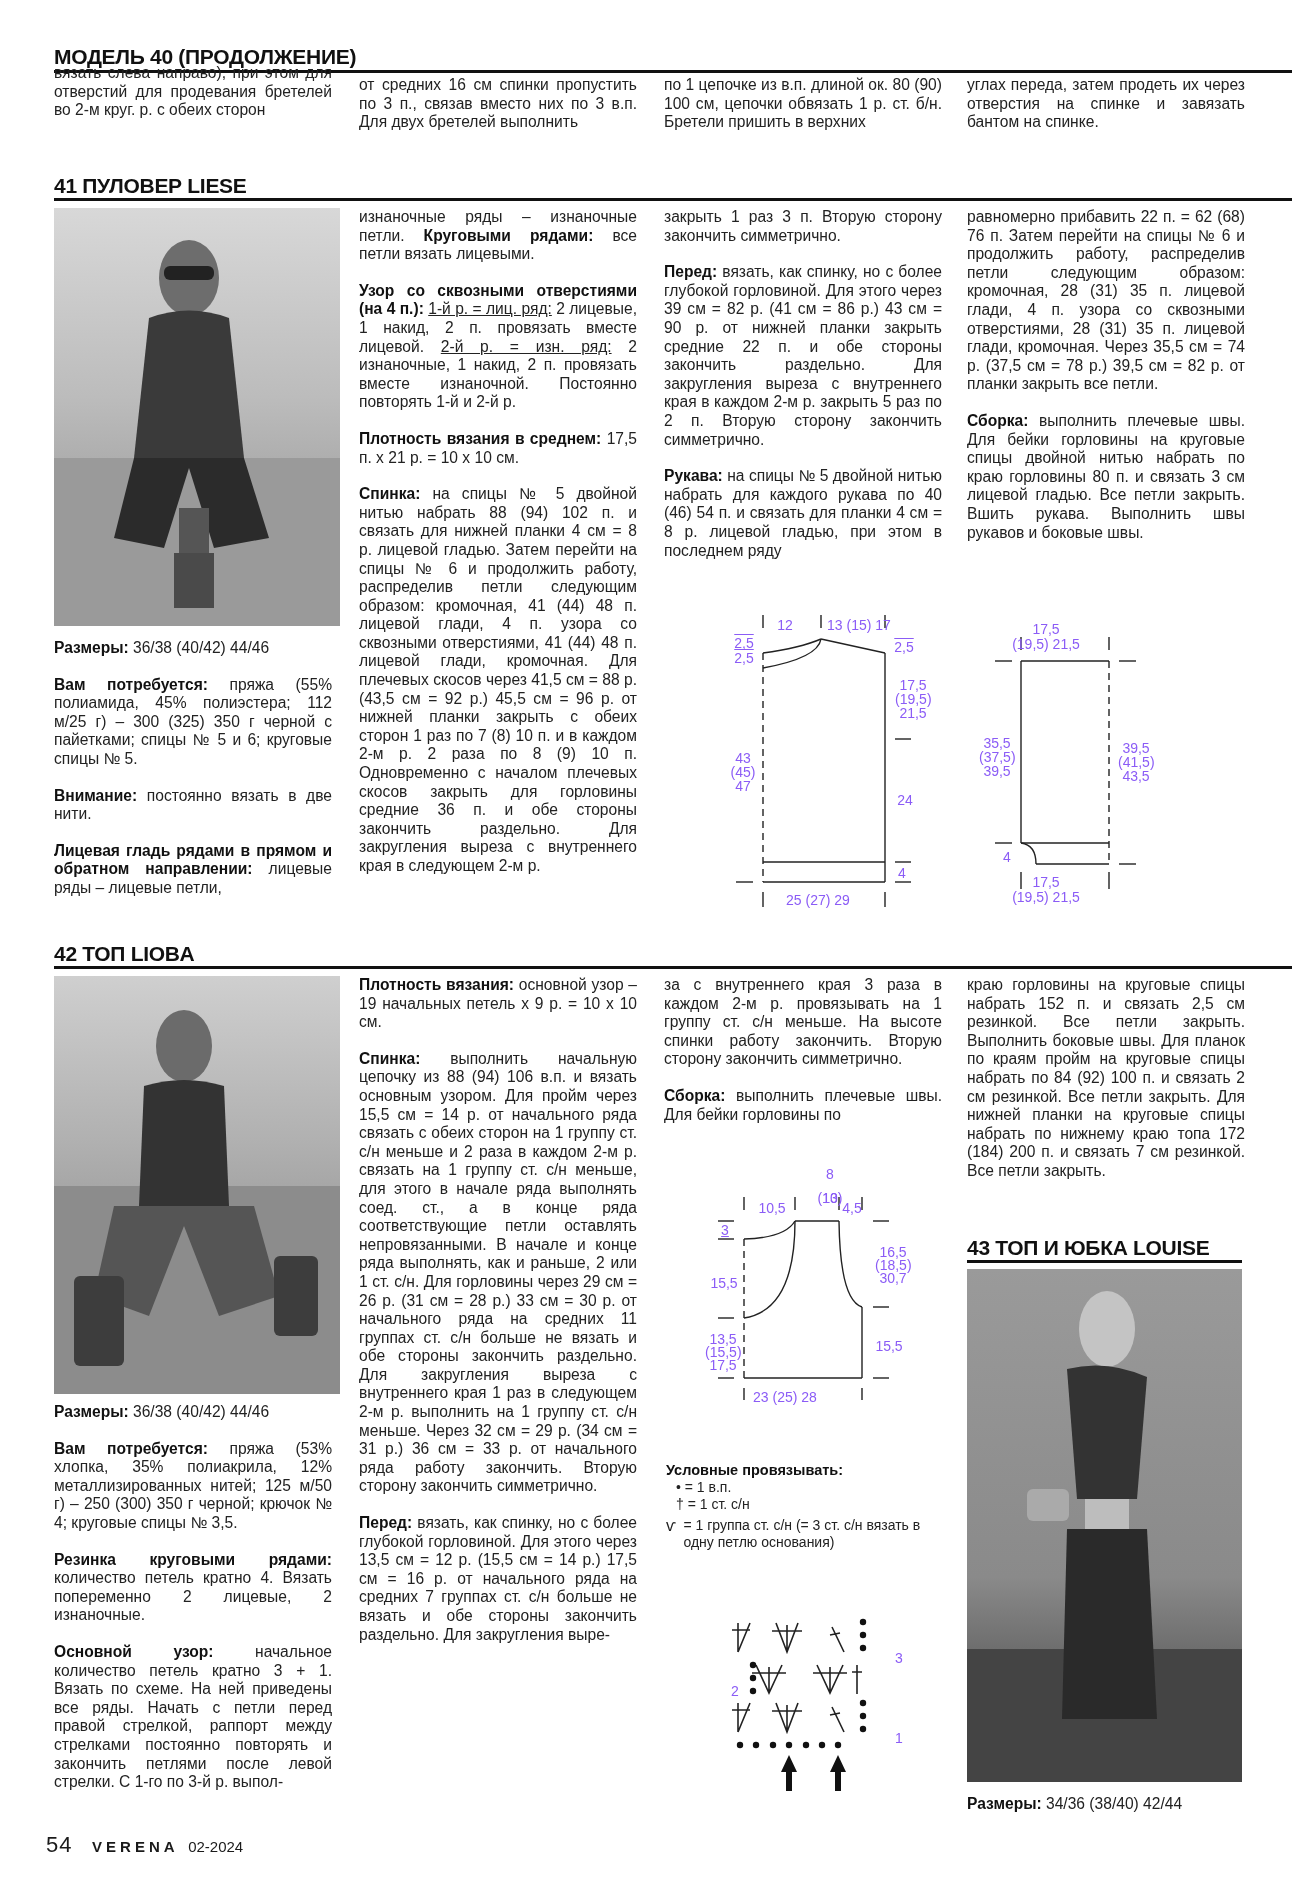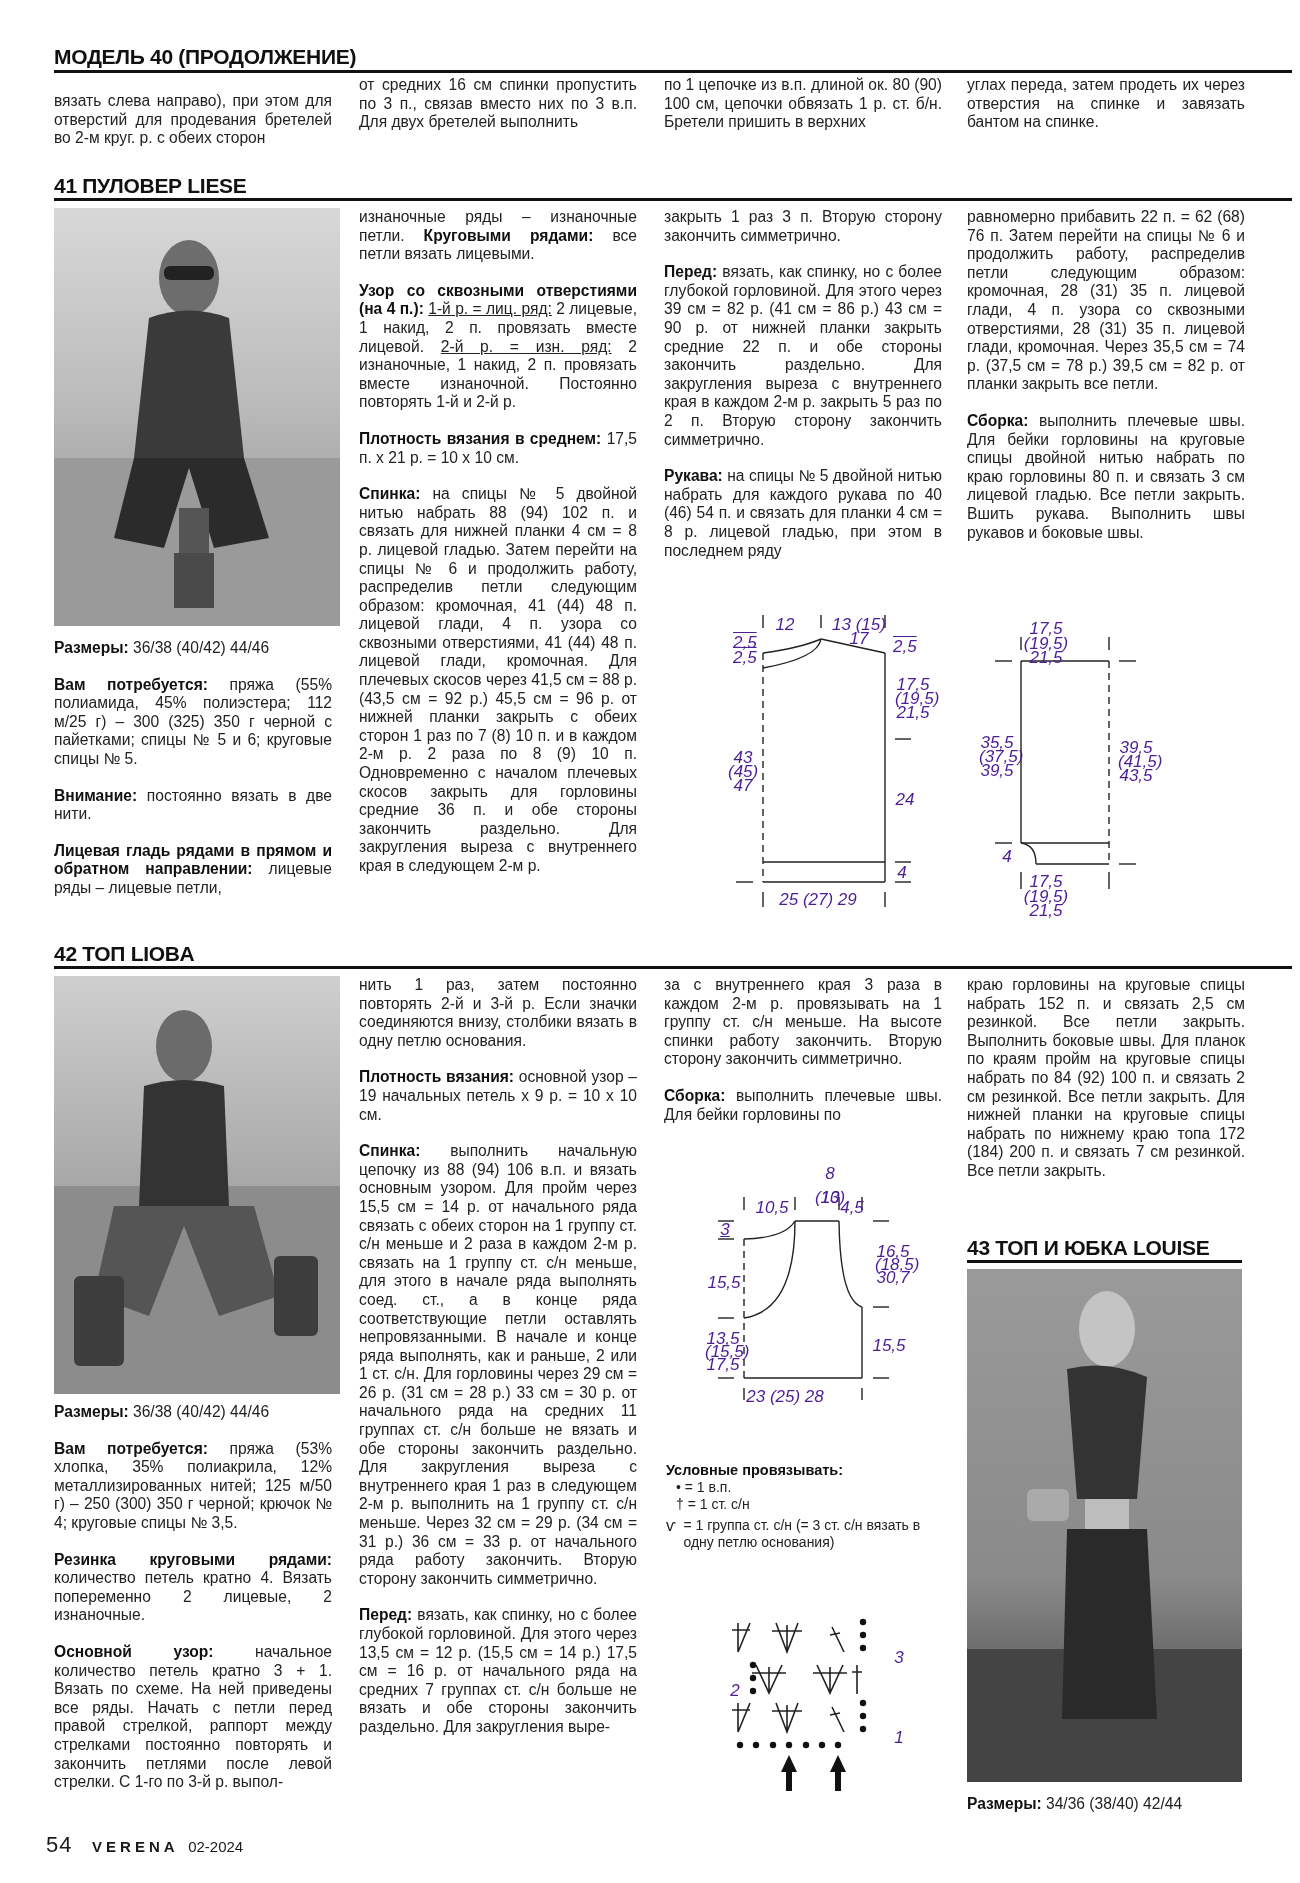--- a/index.html
+++ b/index.html
@@ -7,33 +7,33 @@
   .abs { position: absolute; }
   .h-title { font-family: "Liberation Sans", sans-serif; font-weight: bold; font-size: 21px; letter-spacing: -0.3px; color: #111; line-height: 24px; text-transform: uppercase; }
   .rule { position: absolute; height: 3px; background: #111; }
   .col { position: absolute; width: 278px; font-size: 15.6px; line-height: 18.6px; text-align: justify; hyphens: manual; color: #222; }
   .col p { margin-bottom: 18px; }
   .col p:last-child { margin-bottom: 0; }
   .b { font-weight: bold; color: #111; }
   .u { text-decoration: underline; }
   .photo { position: absolute; overflow: hidden; }
   .photo svg { display: block; width: 100%; height: 100%; }
-  .dim { position: absolute; font-size: 17px; line-height: 14px; color: #4c1d95; text-align: center; font-family: "Liberation Sans", sans-serif; font-style: italic; }
+  .dim { position: absolute; font-size: 14px; line-height: 14px; color: #8b5cf6; text-align: center; font-family: "Liberation Sans", sans-serif; }
   .legend { position: absolute; font-size: 14px; line-height: 17px; color: #222; }
   .footer { position: absolute; left: 46px; top: 1832px; font-size: 20px; }
   .footer .pg { font-size: 22px; font-weight: normal; margin-right: 14px; letter-spacing: 1px; }
   .footer .brand { font-weight: bold; letter-spacing: 4px; font-size: 15px; }
   .footer .issue { font-size: 15px; margin-left: 4px; }
 </style>
 </head>
 <body>
 
 <div class="abs h-title" style="left:54px;top:45px;">МОДЕЛЬ 40 (ПРОДОЛЖЕНИЕ)</div>
 <div class="rule" style="left:54px;top:70px;width:1238px;"></div>
-<div class="col" style="left:54px;top:92px;">вязать слева направо), при этом для отверстий для продевания бретелей во 2-м круг. р. с обеих сторон</div>
+<div class="col" style="left:54px;top:64px;">вязать слева направо), при этом для отверстий для продевания бретелей во 2-м круг. р. с обеих сторон</div>
 <div class="col" style="left:359px;top:76px;">от средних 16 см спинки пропустить по 3 п., связав вместо них по 3 в.п. Для двух бретелей выполнить</div>
 <div class="col" style="left:664px;top:76px;">по 1 цепочке из в.п. длиной ок. 80 (90) 100 см, цепочки обвязать 1 р. ст. б/н. Бретели пришить в верхних</div>
 <div class="col" style="left:967px;top:76px;">углах переда, затем продеть их через отверстия на спинке и завязать бантом на спинке.</div>
 
 <div class="abs h-title" style="left:54px;top:174px;">41 ПУЛОВЕР LIESE</div>
 <div class="rule" style="left:54px;top:198px;width:1238px;"></div>
 
 <div class="photo" style="left:54px;top:208px;width:286px;height:418px;">
   <svg viewBox="0 0 286 418" preserveAspectRatio="none">
     <defs>
@@ -164,21 +164,20 @@
 </div>
 
 <div class="col" style="left:54px;top:1403px;">
   <p><span class="b">Размеры:</span><span> 36/38 (40/42) 44/46</span></p>
   <p><span class="b">Вам потребуется:</span><span> пряжа (53% хлопка, 35% полиакрила, 12% металлизированных нитей; 125 м/50 г) – 250 (300) 350 г черной; крючок № 4; круговые спицы № 3,5.</span></p>
   <p><span class="b">Резинка круговыми рядами:</span><span> количество петель кратно 4. Вязать попеременно 2 лицевые, 2 изнаночные.</span></p>
   <p><span class="b">Основной узор:</span><span> начальное количество петель кратно 3 + 1. Вязать по схеме. На ней приведены все ряды. Начать с петли перед правой стрелкой, раппорт между стрелками постоянно повторять и закончить петлями после левой стрелки. С 1-го по 3-й р. выпол-</span></p>
 </div>
 
 <div class="col" style="left:359px;top:976px;">
-  <p>нить 1 раз, затем постоянно повторять 2-й и 3-й р. Если значки соединяются внизу, столбики вязать в одну петлю основания.</p>
   <p><span class="b">Плотность вязания:</span><span> основной узор – 19 начальных петель х 9 р. = 10 х 10 см.</span></p>
   <p><span class="b">Спинка:</span><span> выполнить начальную цепочку из 88 (94) 106 в.п. и вязать основным узором. Для пройм через 15,5 см = 14 р. от начального ряда связать с обеих сторон на 1 группу ст. с/н меньше и 2 раза в каждом 2-м р. связать на 1 группу ст. с/н меньше, для этого в начале ряда выполнять соед. ст., а в конце ряда соответствующие петли оставлять непровязанными. В начале и конце ряда выполнять, как и раньше, 2 или 1 ст. с/н. Для горловины через 29 см = 26 р. (31 см = 28 р.) 33 см = 30 р. от начального ряда на средних 11 группах ст. с/н больше не вязать и обе стороны закончить раздельно. Для закругления выреза с внутреннего края 1 раз в следующем 2-м р. выполнить на 1 группу ст. с/н меньше. Через 32 см = 29 р. (34 см = 31 р.) 36 см = 33 р. от начального ряда работу закончить. Вторую сторону закончить симметрично.</span></p>
   <p><span class="b">Перед:</span><span> вязать, как спинку, но с более глубокой горловиной. Для этого через 13,5 см = 12 р. (15,5 см = 14 р.) 17,5 см = 16 р. от начального ряда на средних 7 группах ст. с/н больше не вязать и обе стороны закончить раздельно. Для закругления выре-</span></p>
 </div>
 
 <div class="col" style="left:664px;top:976px;">
   <p>за с внутреннего края 3 раза в каждом 2-м р. провязывать на 1 группу ст. с/н меньше. На высоте спинки работу закончить. Вторую сторону закончить симметрично.</p>
   <p><span class="b">Сборка:</span><span> выполнить плечевые швы. Для бейки горловины по</span></p>
 </div>
 

